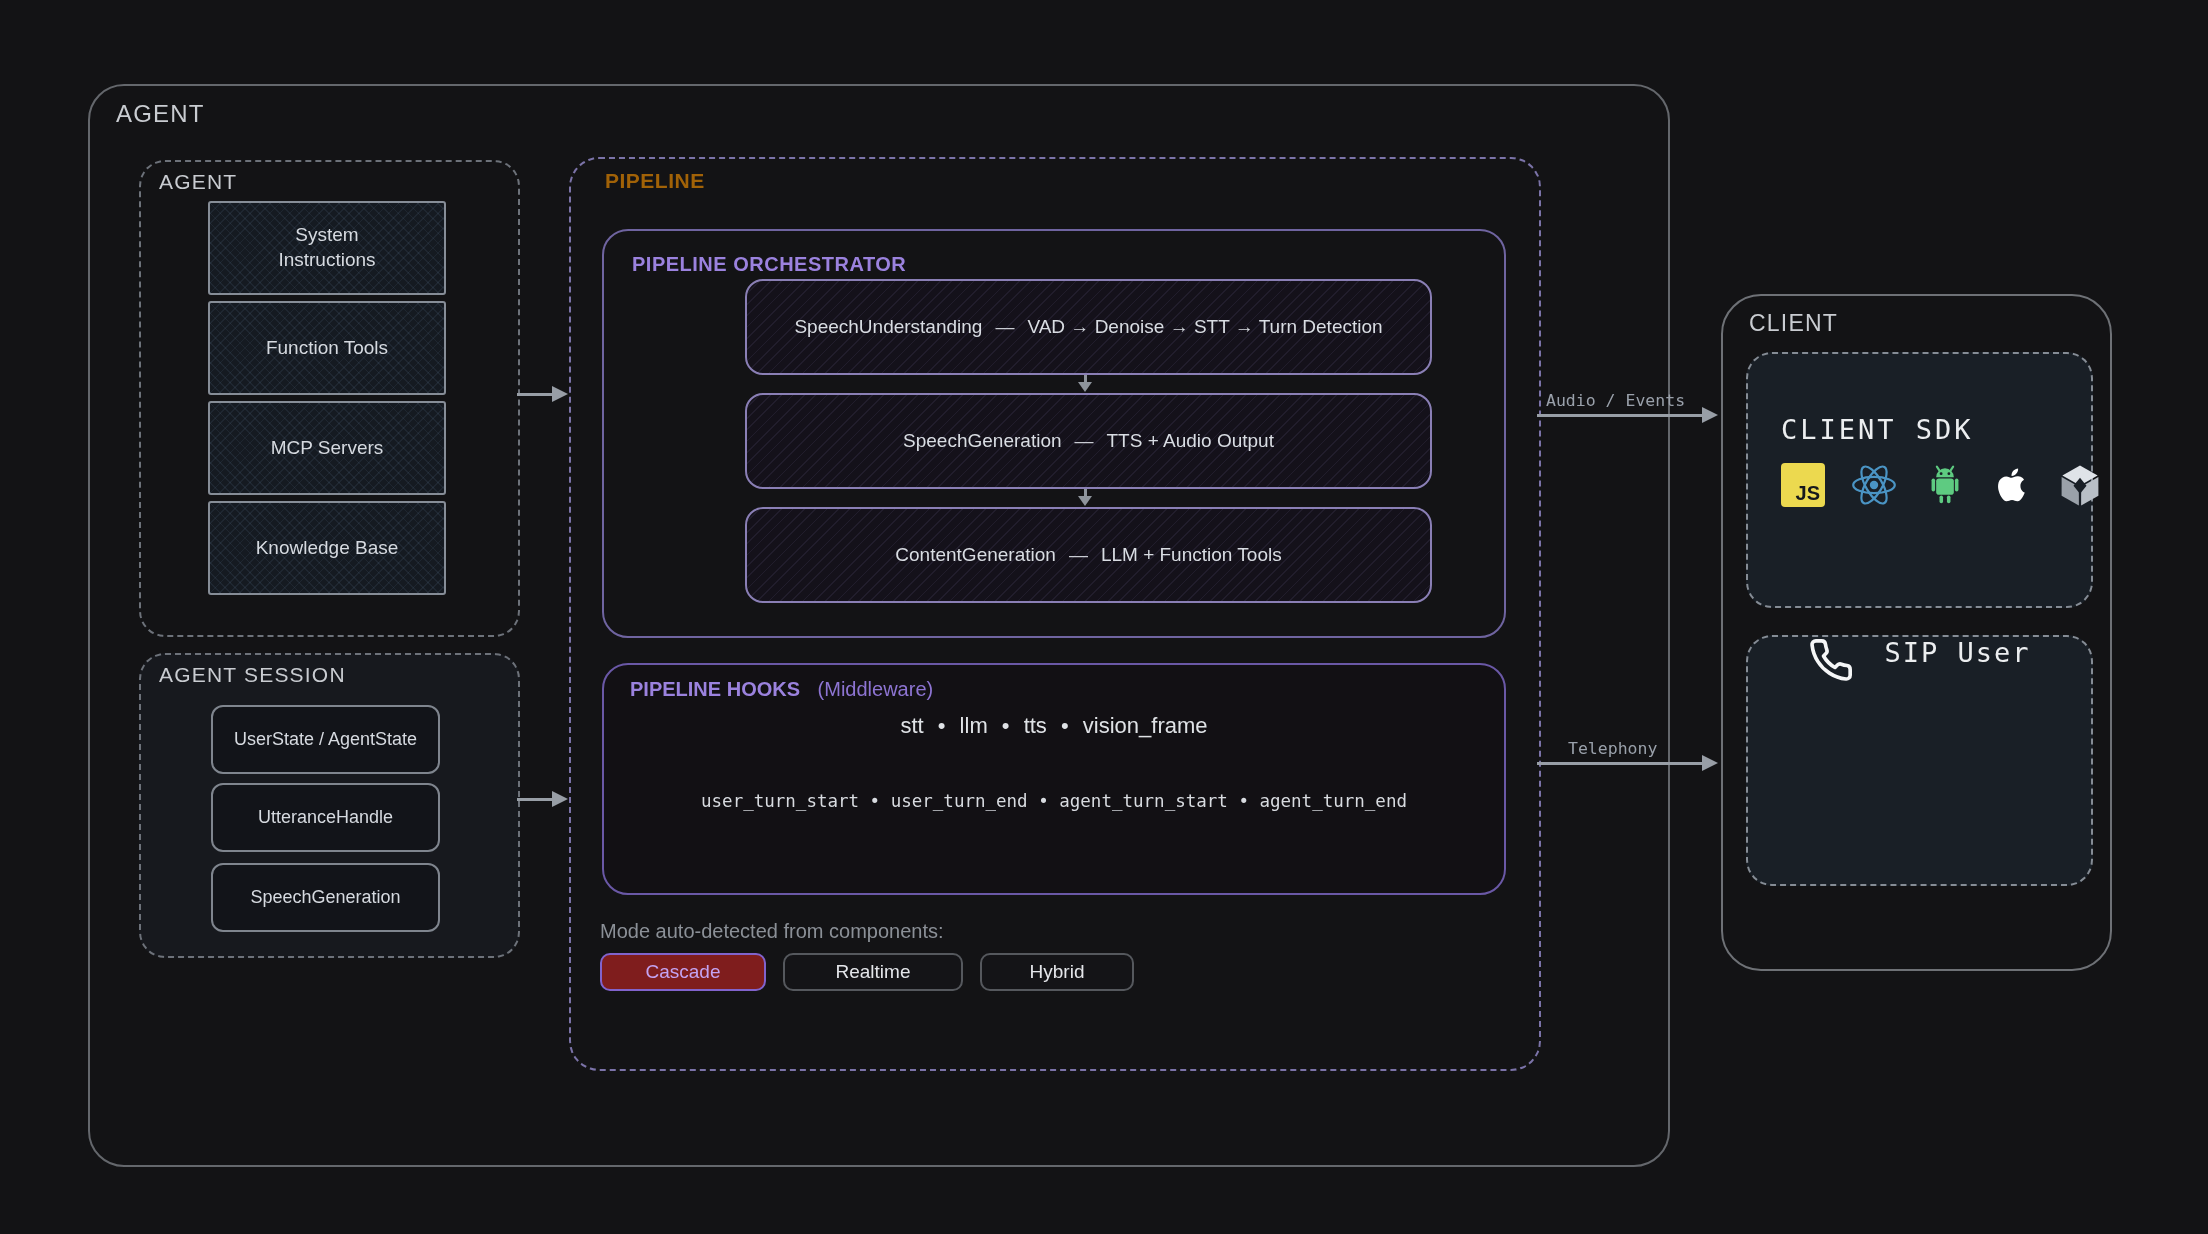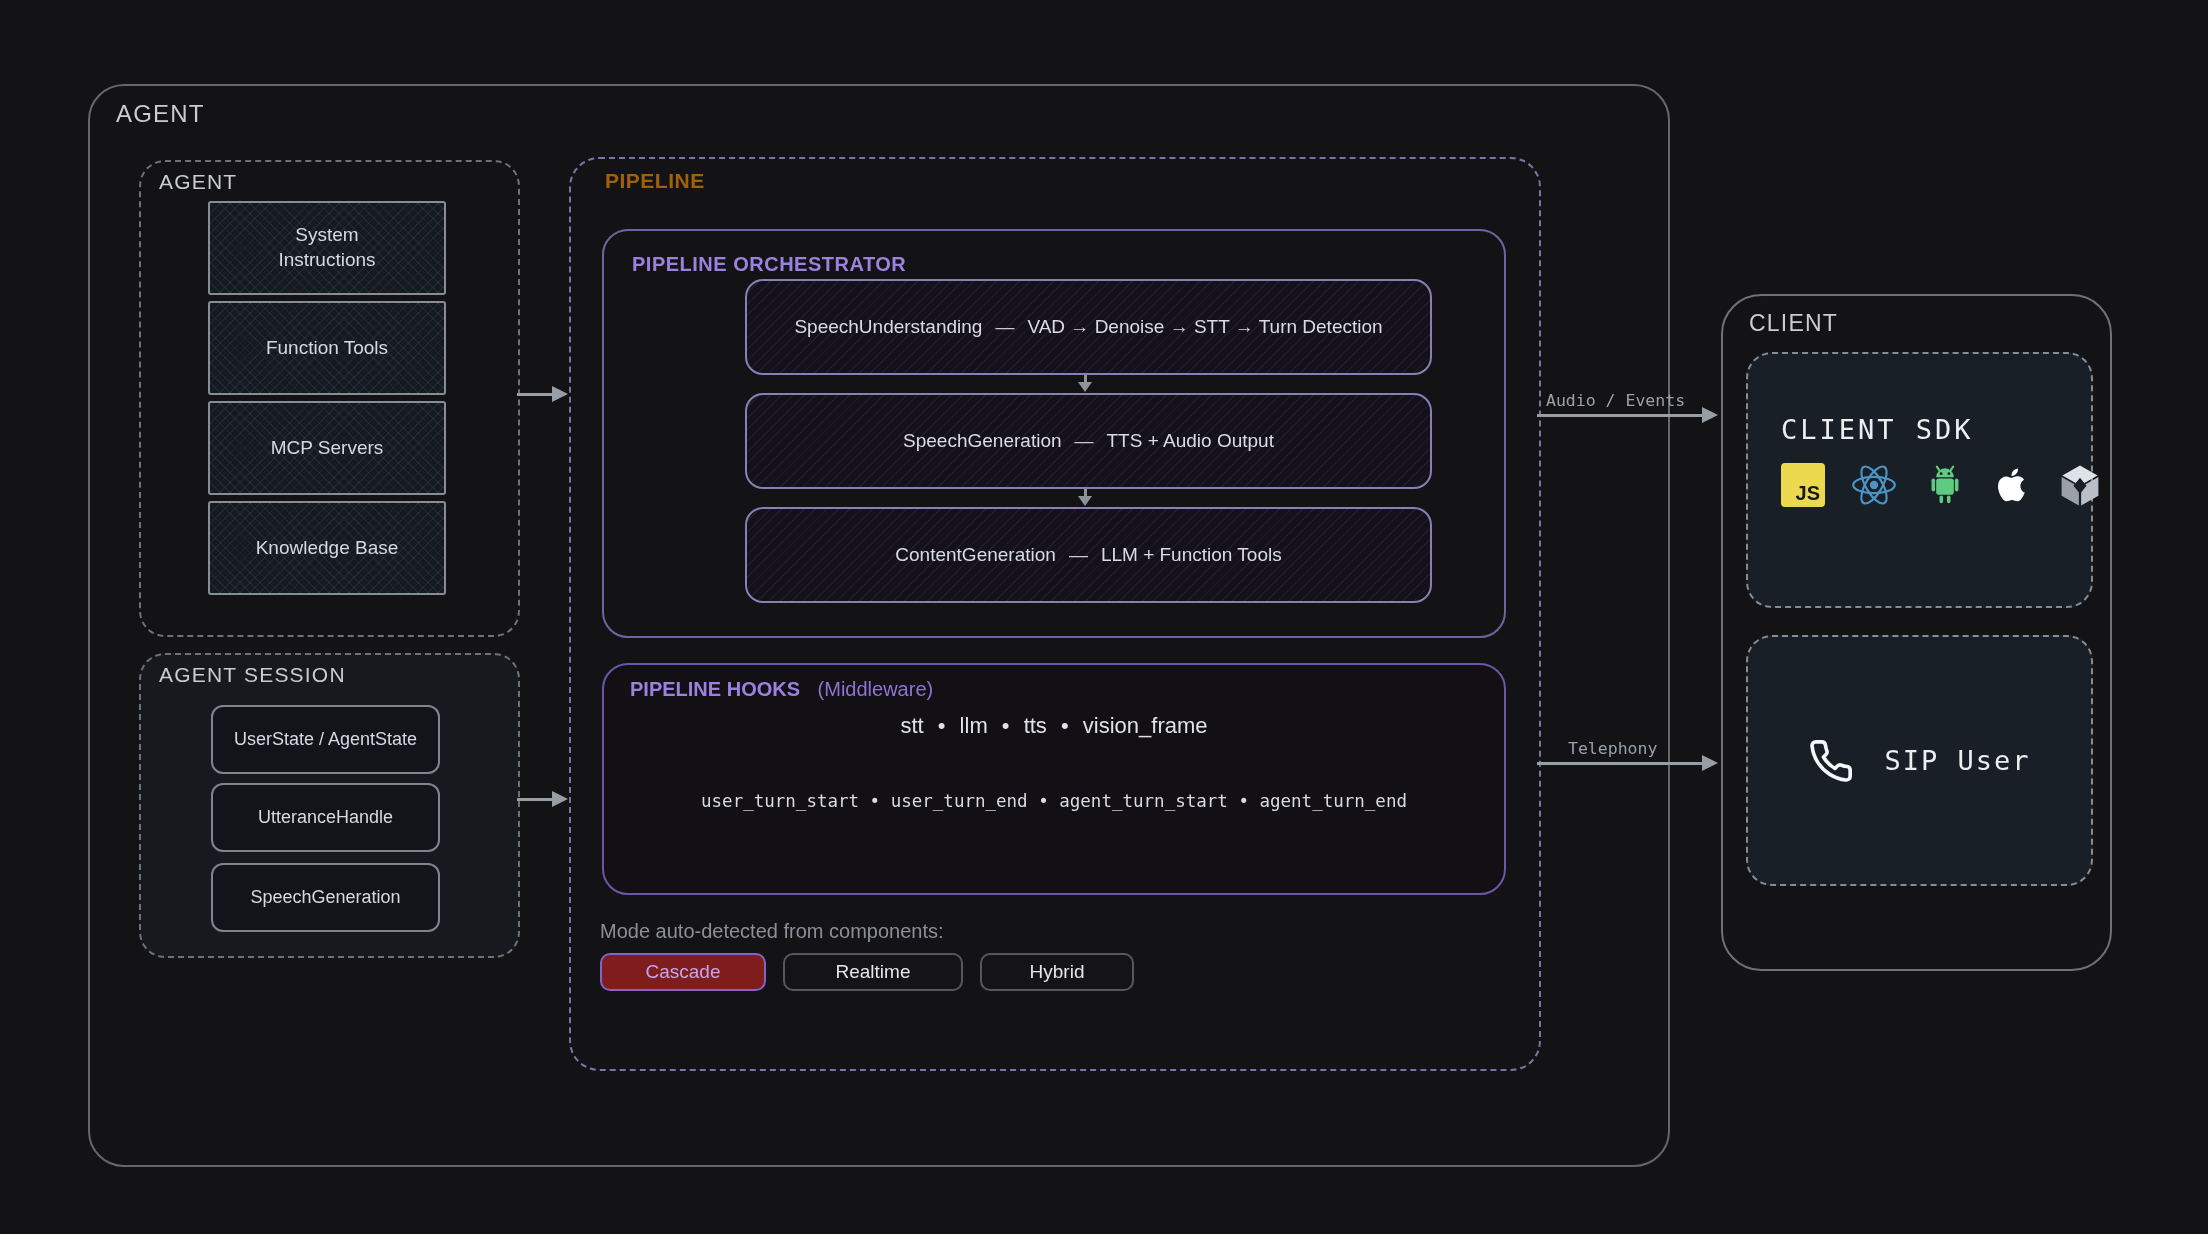--- a/index.html
+++ b/index.html
@@ -66,21 +66,21 @@
     border-left:16px solid #989ea6;border-top:8.5px solid transparent;border-bottom:8.5px solid transparent;}
   .arrow-label{font-family:"DejaVu Sans Mono",monospace;font-size:16.5px;color:#9aa1ab;white-space:nowrap;}
 
   
   .client{left:1721px;top:294px;width:387px;height:673px;border:2.5px solid #6e7176;border-radius:40px;}
   .client-label{left:26px;top:14px;font-size:23px;}
   .subcard{left:23px;width:343px;background:#191f26;border:2.5px dashed #858c95;border-radius:26px;}
   .sdk{top:56px;height:252px;}
   .sdk-title{left:33px;top:60px;font-family:"DejaVu Sans Mono",monospace;font-size:27px;color:#eceef0;letter-spacing:3px;}
   .sdk-icons{left:33px;top:108px;display:flex;gap:25px;align-items:center;}
-  .sip{top:339px;height:247px;display:flex;align-items:center;justify-content:center;gap:30px;}
+  .sip{top:339px;height:247px;display:flex;justify-content:center;gap:30px;}
   .sip-label{font-family:"DejaVu Sans Mono",monospace;font-size:27px;color:#eceef0;letter-spacing:2px;}
 
   .js-badge{width:44px;height:44px;background:#ecd94f;border-radius:4px;position:relative;}
   .js-badge span{position:absolute;right:5px;bottom:2px;font-weight:bold;font-size:20px;color:#16181c;}
 </style>
 </head>
 <body>
 
 <div class="canvas">
 

